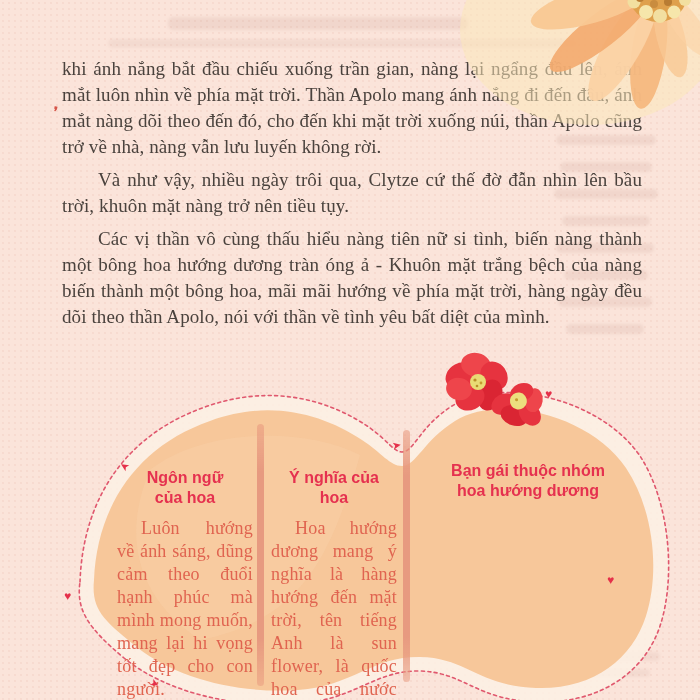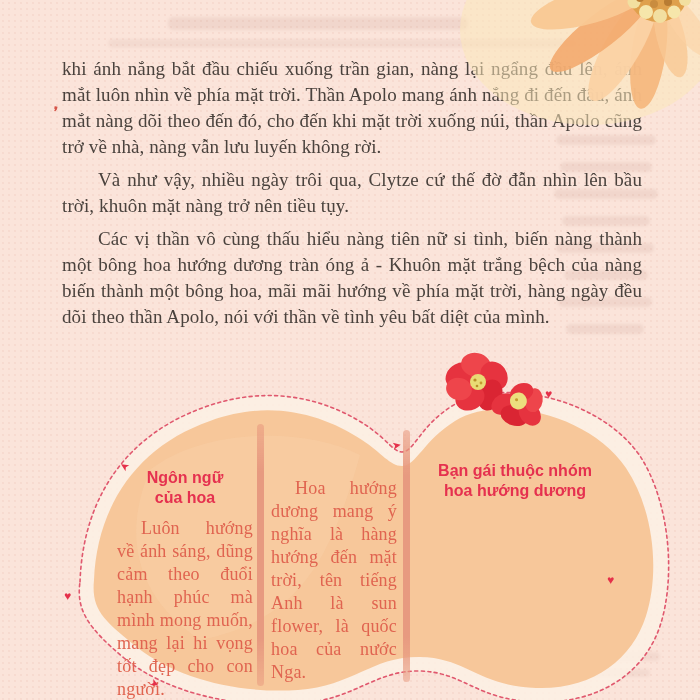--- a/index.html
+++ b/index.html
@@ -32,21 +32,21 @@
     margin:0 auto;
   }
   .col-body{
     margin-top:9px; font-size:18px; line-height:23px; color:#e06450;
     text-align:justify; text-indent:24px; letter-spacing:.2px;
   }
   .col1{left:117px; top:462px; width:136px;}
   .col1 .col-title{max-width:100px;}
   .col2{left:271px; top:462px; width:126px;}
   .col2 .col-title{max-width:102px;}
-  .col3{left:424px; top:455px; width:182px;}
+  .col3{left:437px; top:455px; width:182px;}
   .col3 .col-title{max-width:176px;}
   .divider{
     position:absolute; width:7px; border-radius:4px; z-index:4;
     background:linear-gradient(180deg, rgba(232,152,125,.55), #e79a80 18%, #e79a80 82%, rgba(232,152,125,.5));
     filter:blur(.4px);
   }
   .divider1{left:257px; top:424px; height:262px;}
   .divider2{left:403px; top:430px; height:252px;}
   
   .blob-svg{position:absolute; left:0; top:330px; z-index:2;}
@@ -159,19 +159,20 @@
   <span class="deco heart" style="left:607px; top:574px;">♥</span>
 
   <div class="divider divider1"></div>
   <div class="divider divider2"></div>
 
   <div class="col col1">
     <div class="col-title">Ngôn ngữ của hoa</div>
     <div class="col-body">Luôn hướng về ánh sáng, dũng cảm theo đuổi hạnh phúc mà mình mong muốn, mang lại hi vọng tốt đẹp cho con người.</div>
   </div>
   <div class="col col2">
+    <div class="col-title">Ý nghĩa của hoa</div>
     <div class="col-body">Hoa hướng dương mang ý nghĩa là hàng hướng đến mặt trời, tên tiếng Anh là sun flower, là quốc hoa của nước Nga.</div>
   </div>
   <div class="col col3">
     <div class="col-title">Bạn gái thuộc nhóm hoa hướng dương</div>
   </div>
 
 </div>
 
 </body></html>

